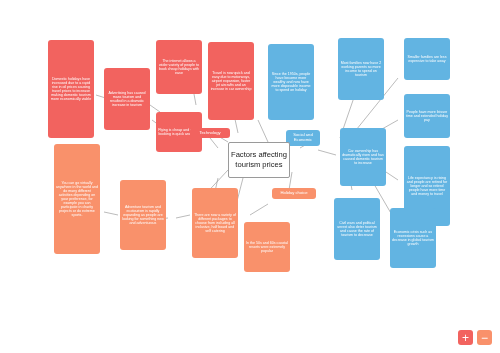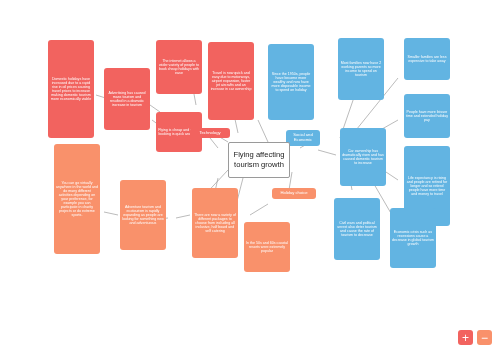--- a/index.html
+++ b/index.html
@@ -92,20 +92,20 @@
   <div class="node orange" style="left:192px;top:188px;width:46px;height:70px;">There are now a variety of different packages to choose from including all inclusive, half board and self catering</div>
 
   <div class="node orange" style="left:244px;top:222px;width:46px;height:50px;">In the 50s and 60s coastal resorts were extremely popular</div>
 
   <div class="node label-red" style="left:190px;top:128px;width:40px;height:10px;">Technology</div>
 
   <div class="node label-blue" style="left:286px;top:130px;width:34px;height:16px;">Social and Economic</div>
 
   <div class="node label-orange" style="left:272px;top:188px;width:44px;height:11px;">Holiday choice</div>
 
-  <div class="node center" style="left:228px;top:142px;width:62px;height:36px;">Flying affecting tourism growth</div>
+  <div class="node center" style="left:228px;top:142px;width:62px;height:36px;">Factors affecting tourism prices</div>
 
   <div class="zoombar">
     <div class="zoombtn">+</div>
     <div class="zoombtn minus">−</div>
   </div>
 
 </div>
 
 </body></html>

